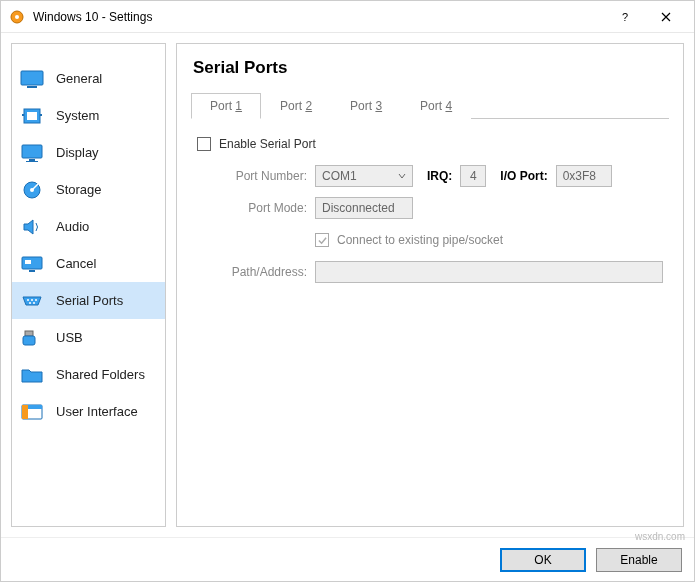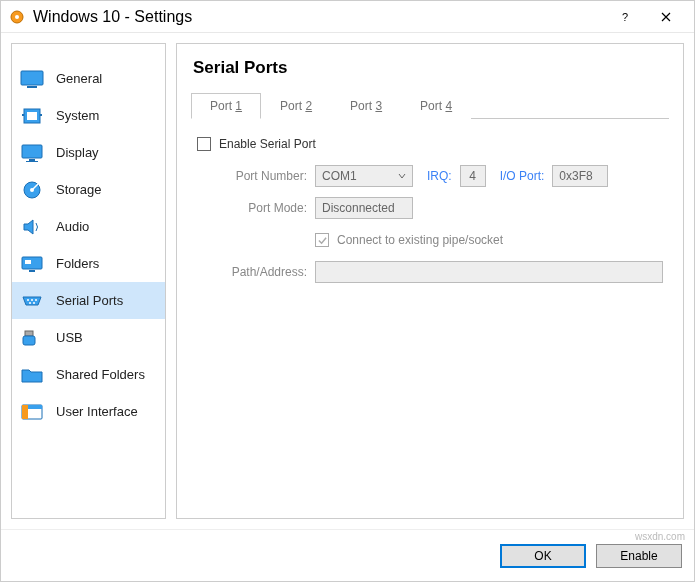--- a/index.html
+++ b/index.html
@@ -1,20 +1,20 @@
 <!DOCTYPE html>
 <html><head>
   <meta charset="utf-8">
   <style>
     * { box-sizing: border-box; margin: 0; padding: 0; }
     body { font-family: "Segoe UI", Tahoma, sans-serif; font-size: 12px; background: #f0f0f0; width: 695px; height: 582px; overflow: hidden; }
     .window { width: 695px; height: 582px; background: #fff; border: 1px solid #ccc; display: flex; flex-direction: column; }
     .titlebar { height: 32px; display: flex; align-items: center; padding: 0 8px; border-bottom: 1px solid #e8e8e8; }
     .titlebar .icon { width: 16px; height: 16px; margin-right: 8px; display: flex; align-items: center; justify-content: center; }
-    .titlebar .title { flex: 1; font-size: 16px; color: #000; }
+    .titlebar .title { flex: 1; font-size: 12px; color: #000; }
     .titlebar .winbtn { width: 40px; height: 30px; display: flex; align-items: center; justify-content: center; color: #000; }
     .body { flex: 1; display: flex; padding: 10px; gap: 10px; overflow: hidden; }
     .sidebar { width: 155px; border: 1px solid #ccc; background: #fff; padding: 16px 0; overflow-y: auto; }
     .side-item { height: 37px; display: flex; align-items: center; padding: 0 6px; gap: 10px; cursor: default; font-size: 13px; color: #222; }
     .side-item.selected { background: #cfe6fb; }
     .side-icon { width: 28px; height: 24px; display: flex; align-items: center; justify-content: center; }
     .main { flex: 1; border: 1px solid #ccc; background: #fff; display: flex; flex-direction: column; padding: 10px 14px; }
     .page-title { font-size: 17px; font-weight: bold; margin: 4px 0 14px 2px; color: #000; }
     .tabs { display: flex; border-bottom: 1px solid #c8c8c8; position: relative; }
     .tab { padding: 5px 18px; font-size: 12px; color: #737373; border: 1px solid transparent; border-bottom: none; position: relative; top: 1px; background: #fff; }
@@ -24,24 +24,24 @@
     .row { display: flex; align-items: center; margin-bottom: 10px; min-height: 22px; }
     .chk { width: 14px; height: 14px; border: 1px solid #666; margin-right: 8px; background: #fff; display: inline-flex; align-items: center; justify-content: center; }
     .chk.disabled { border-color: #aaa; }
     .chkmark { width: 9px; height: 9px; }
     .lbl-right { width: 110px; text-align: right; margin-right: 8px; color: #888; }
     .inp { height: 22px; border: 1px solid #bbb; padding: 0 6px; background: #eee; color: #666; display: flex; align-items: center; gap: 20px; }
     .inp.sel { justify-content: space-between; }
     .inp.small { width: 26px; justify-content: center; }
     .inp.med { width: 56px; }
     .inp.wide { flex: 1; }
-    .inline-lbl { margin: 0 8px 0 14px; color: #3b82f6; }
+    .inline-lbl { margin: 0 8px 0 14px; color: #000000; font-weight: bold; }
     .chev { width: 8px; height: 8px; }
     .disabled-text { color: #888; text-align: right; }
-    .footer { height: 52px; display: flex; align-items: center; justify-content: flex-end; gap: 10px; padding: 0 12px; border-top: 1px solid #eee; }
+    .footer { height: 44px; display: flex; align-items: center; justify-content: flex-end; gap: 10px; padding: 0 12px; border-top: 1px solid #eee; }
     .btn { min-width: 86px; height: 24px; border: 1px solid #888; background: #e1e1e1; display: flex; align-items: center; justify-content: center; font-size: 12px; }
     .btn.primary { border: 2px solid #0078d7; }
     .watermark { position: absolute; right: 10px; bottom: 40px; font-size: 10px; color: #bbb; }
   </style>
 </head>
 <body>
 
 <div class="window">
   <div class="titlebar">
     <span class="icon">
@@ -115,21 +115,21 @@
         <span>Audio</span>
       </div>
       <div class="side-item">
         <span class="side-icon">
             <svg width="26" height="20" viewBox="0 0 26 20">
               <rect x="3" y="3" width="20" height="12" rx="1" fill="#39a0ed" stroke="#1b6fb5"></rect>
               <rect x="10" y="16" width="6" height="2" fill="#1b6fb5"></rect>
               <rect x="6" y="6" width="6" height="4" fill="#fff"></rect>
             </svg>
           </span>
-        <span>Folders</span>
+        <span>Cancel</span>
       </div>
       <div class="side-item selected">
         <span class="side-icon">
             <svg width="26" height="20" viewBox="0 0 26 20">
               <path d="M4 6 L22 6 L19 14 L7 14 Z" fill="#39a0ed" stroke="#1b6fb5"></path>
               <circle cx="9" cy="9" r="1" fill="#fff"></circle>
               <circle cx="13" cy="9" r="1" fill="#fff"></circle>
               <circle cx="17" cy="9" r="1" fill="#fff"></circle>
               <circle cx="11" cy="12" r="1" fill="#fff"></circle>
               <circle cx="15" cy="12" r="1" fill="#fff"></circle>

